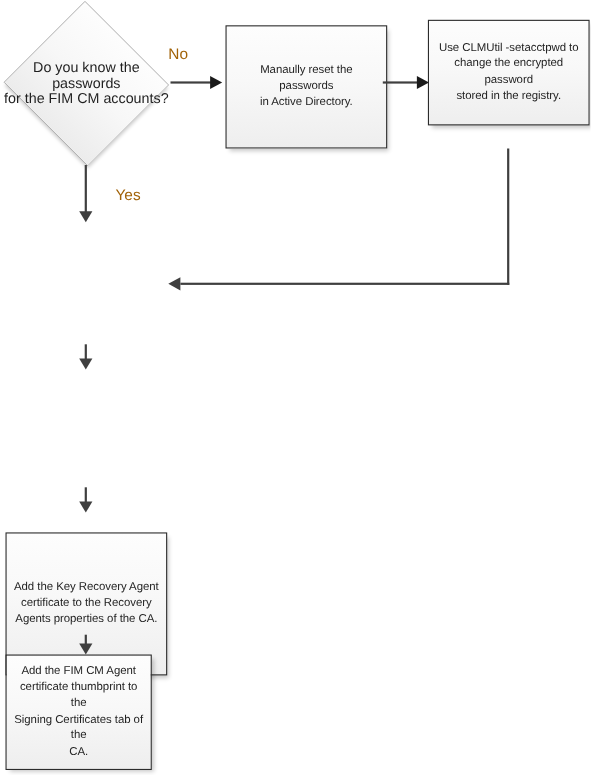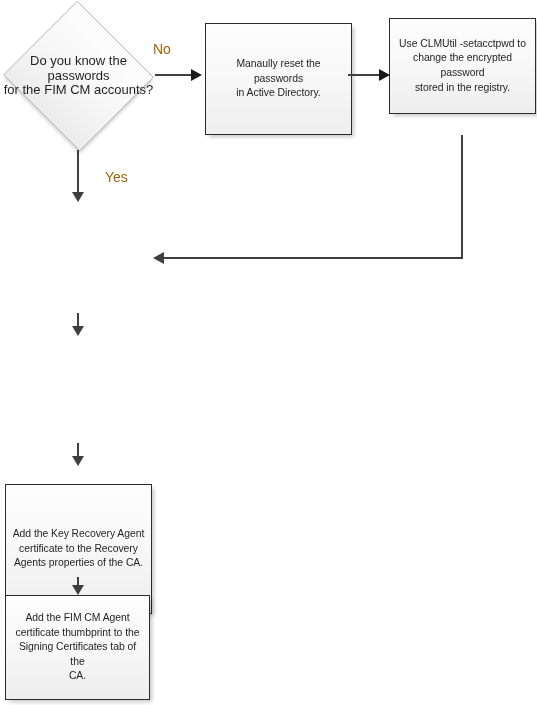--- a/index.html
+++ b/index.html
@@ -150,20 +150,20 @@
 
   <div class="node" style="left:5px; top:484px; width:147px; height:130px;justify-content:center;">
     <span class="node-text">Add the Key Recovery Agent
 certificate to the Recovery
 Agents properties of the CA.</span>
   </div>
 
   <div class="conn conn-v" style="left:77px; top:577px; height:11px;"></div>
   <div class="arrow arrow-down" style="left:72px; top:585px;"></div>
 
-  <div class="node" style="left:5px; top:595px; width:145px; height:105px;">
+  <div class="node" style="left:5px; top:595px; width:133px; height:105px;">
     <span class="node-text">Add the FIM CM Agent
 certificate thumbprint to the
 Signing Certificates tab of the
 CA.</span>
   </div>
 
 </div>
 
 </body></html>

